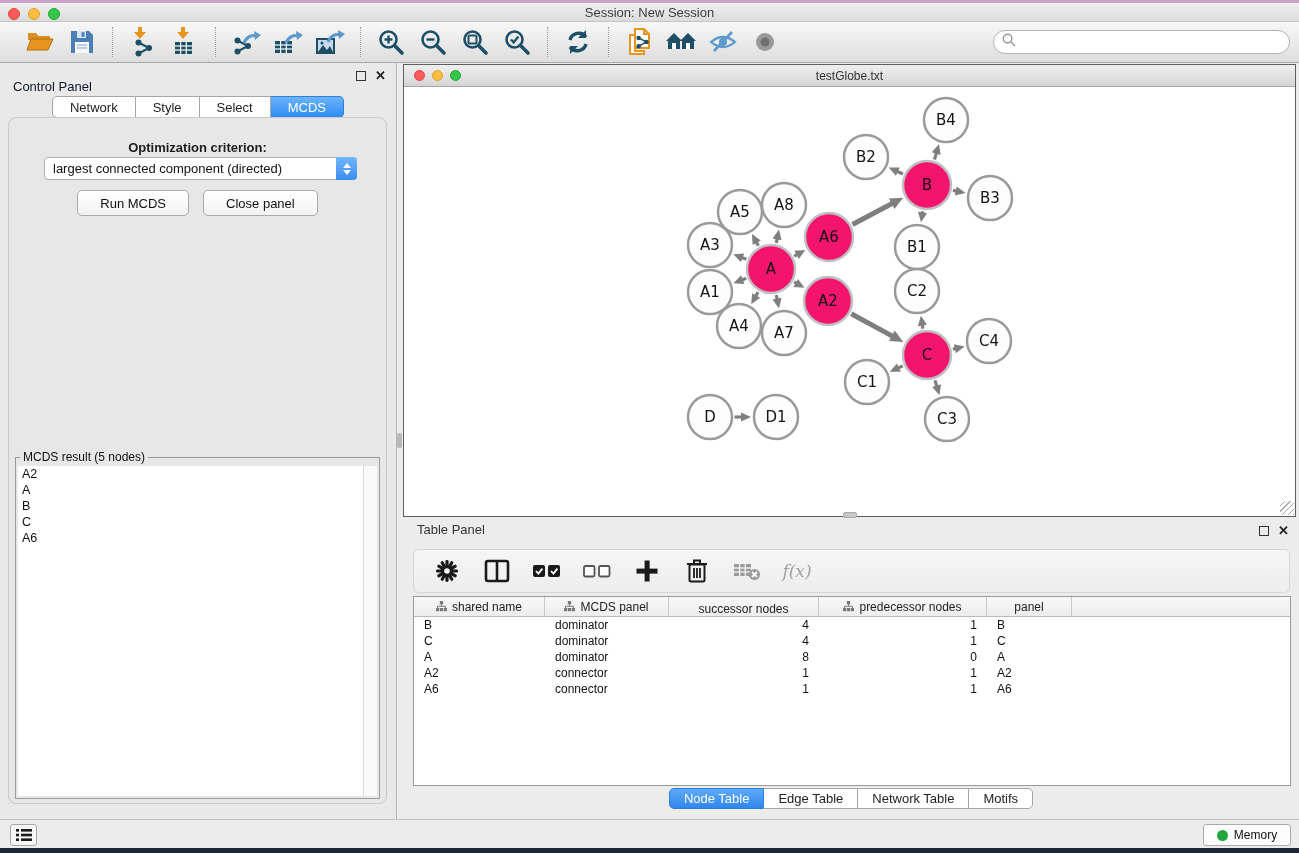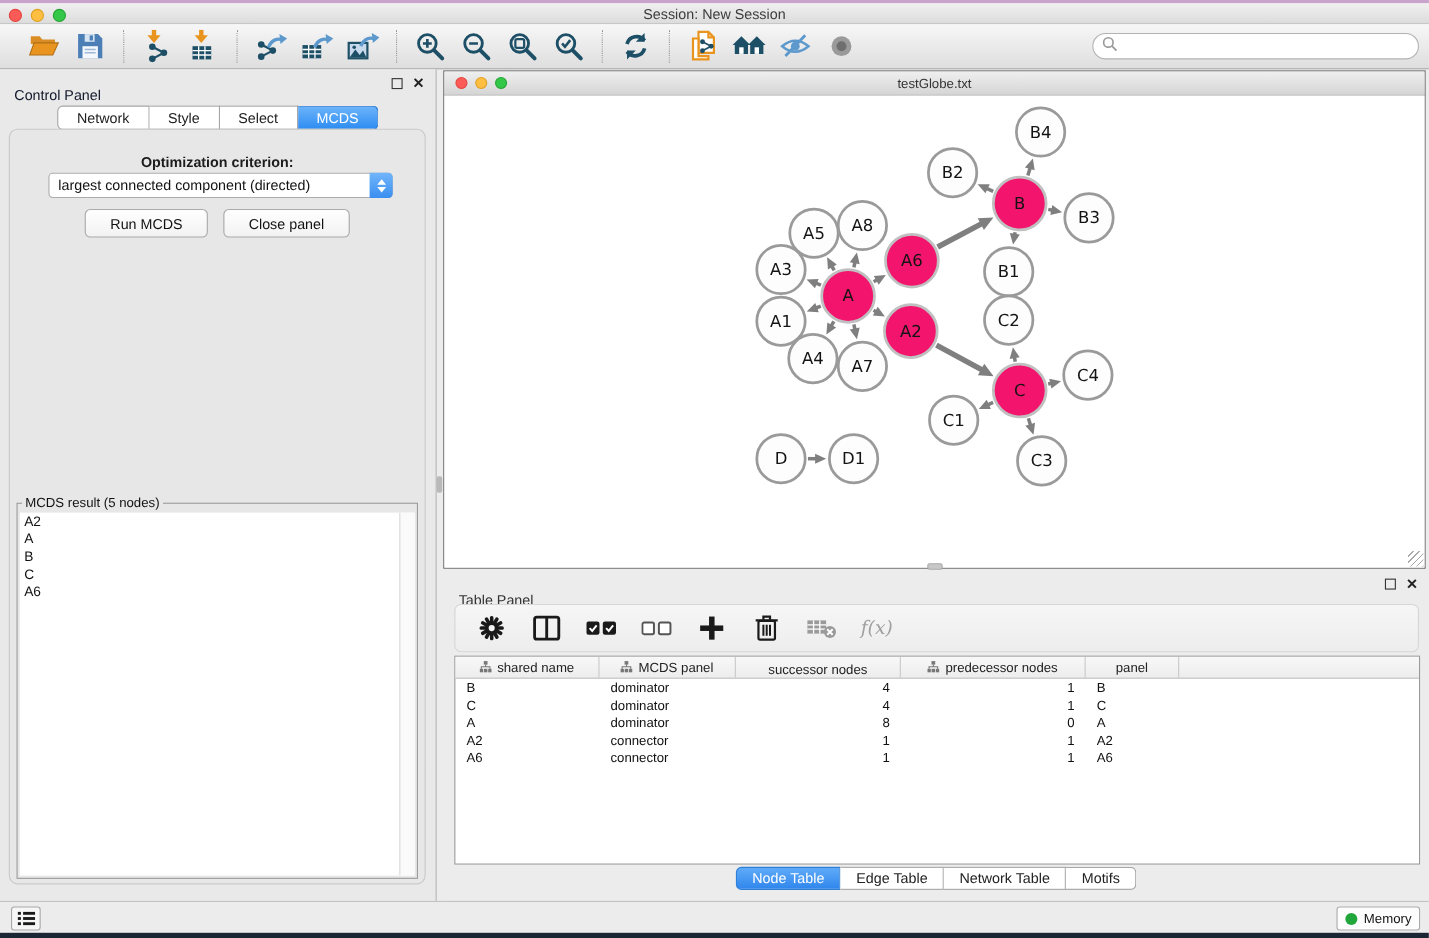--- a/index.html
+++ b/index.html
@@ -77,21 +77,21 @@
   .net-lights { position:absolute; left:10px; top:5px; display:flex; gap:7px; }
   .net-lights .light { width:11px; height:11px; }
   .net-canvas { position:absolute; left:0; top:22px; right:0; bottom:0; background:#fff; overflow:hidden; }
   .resize-grip { position:absolute; right:1px; bottom:1px; width:14px; height:14px;
     background:repeating-linear-gradient(135deg, transparent 0 3px, #a9a9a9 3px 4px); }
   .vdivider-handle { position:absolute; left:397px; top:433px; width:5px; height:15px; background:#b9b9b9; border-radius:2px; }
   .hdivider-handle { position:absolute; left:843px; top:512px; width:14px; height:6px; background:#c7c7c7; border:1px solid #aaa; border-radius:2px; }
 
   
   .table-panel { position:absolute; left:403px; top:522px; width:896px; height:297px; background:#ececec; }
-  .tp-title { position:absolute; left:14px; top:16px; font-size:13px; color:#333; }
+  .tp-title { position:absolute; left:14px; top:0; font-size:13px; color:#333; }
   .tp-toolbar { position:absolute; left:10px; right:9px; top:27px; height:44px;
     background:linear-gradient(#f6f6f6,#ededed); border:1px solid #d6d6d6; border-radius:6px;
     display:flex; align-items:center; gap:20px; padding-left:18px; }
   .tp-btn { width:30px; height:30px; display:flex; align-items:center; justify-content:center; cursor:pointer; }
   .tp-btn.disabled { cursor:default; }
   .fx-text { font-family:"DejaVu Serif", serif; font-style:italic; font-size:17px; color:#a0a0a0; }
 
   .node-table { position:absolute; left:10px; right:8px; top:74px; height:190px;
     background:#fff; border:1px solid #9a9a9a; overflow:hidden; }
   .nt-header { display:flex; height:20px; background:linear-gradient(#f8f8f8,#ededed); border-bottom:1px solid #b9b9b9; }
@@ -104,21 +104,21 @@
 
   .tp-tabs { position:absolute; left:0; width:100%; top:266px; display:flex; justify-content:center; }
   .tp-tabs .seg-tab { height:21px; padding:0 14px; font-size:13px; }
   .tp-tabs .seg-tab.active { background:linear-gradient(#5fabf9,#2f86ec); color:#fff; border-color:#2e7fd8; }
 
   
   .statusbar { position:absolute; left:0; top:819px; width:1299px; height:29px;
     background:#ececec; border-top:1px solid #c2c2c2; }
   .list-btn { position:absolute; left:10px; top:4px; width:27px; height:22px; background:#f6f6f6;
     border:1px solid #a8a8a8; border-radius:3px; display:flex; align-items:center; justify-content:center; cursor:pointer; }
-  .memory-btn { position:absolute; right:8px; top:4px; width:76px; height:22px; background:#fdfdfd;
+  .memory-btn { position:absolute; right:8px; top:4px; width:88px; height:22px; background:#fdfdfd;
     border:1px solid #ababab; border-radius:3px; display:flex; align-items:center; justify-content:center; gap:6px; cursor:pointer; }
   .memory-dot { width:11px; height:11px; border-radius:50%; background:#21a63c; }
   .memory-btn span.lbl { font-size:12px; color:#111; }
 </style>
 </head>
 <body>
 
 <div class="desktop-top"></div>
 
 <div class="titlebar">

